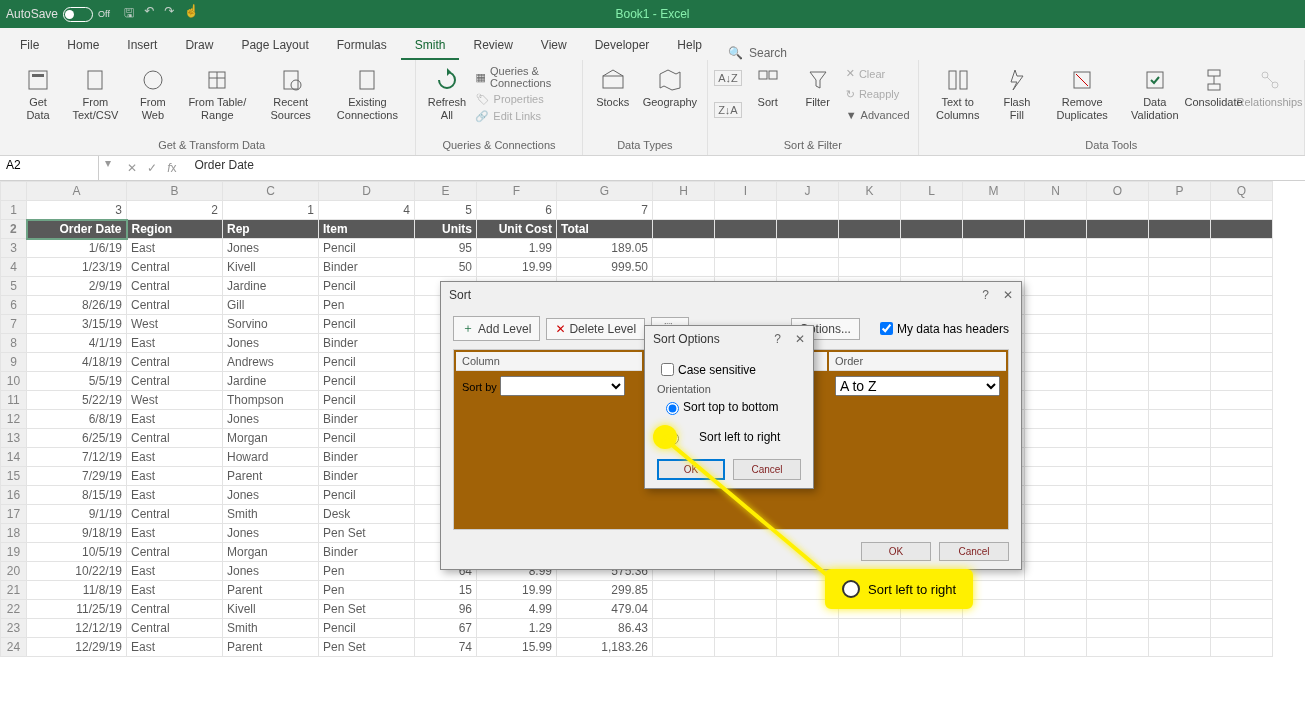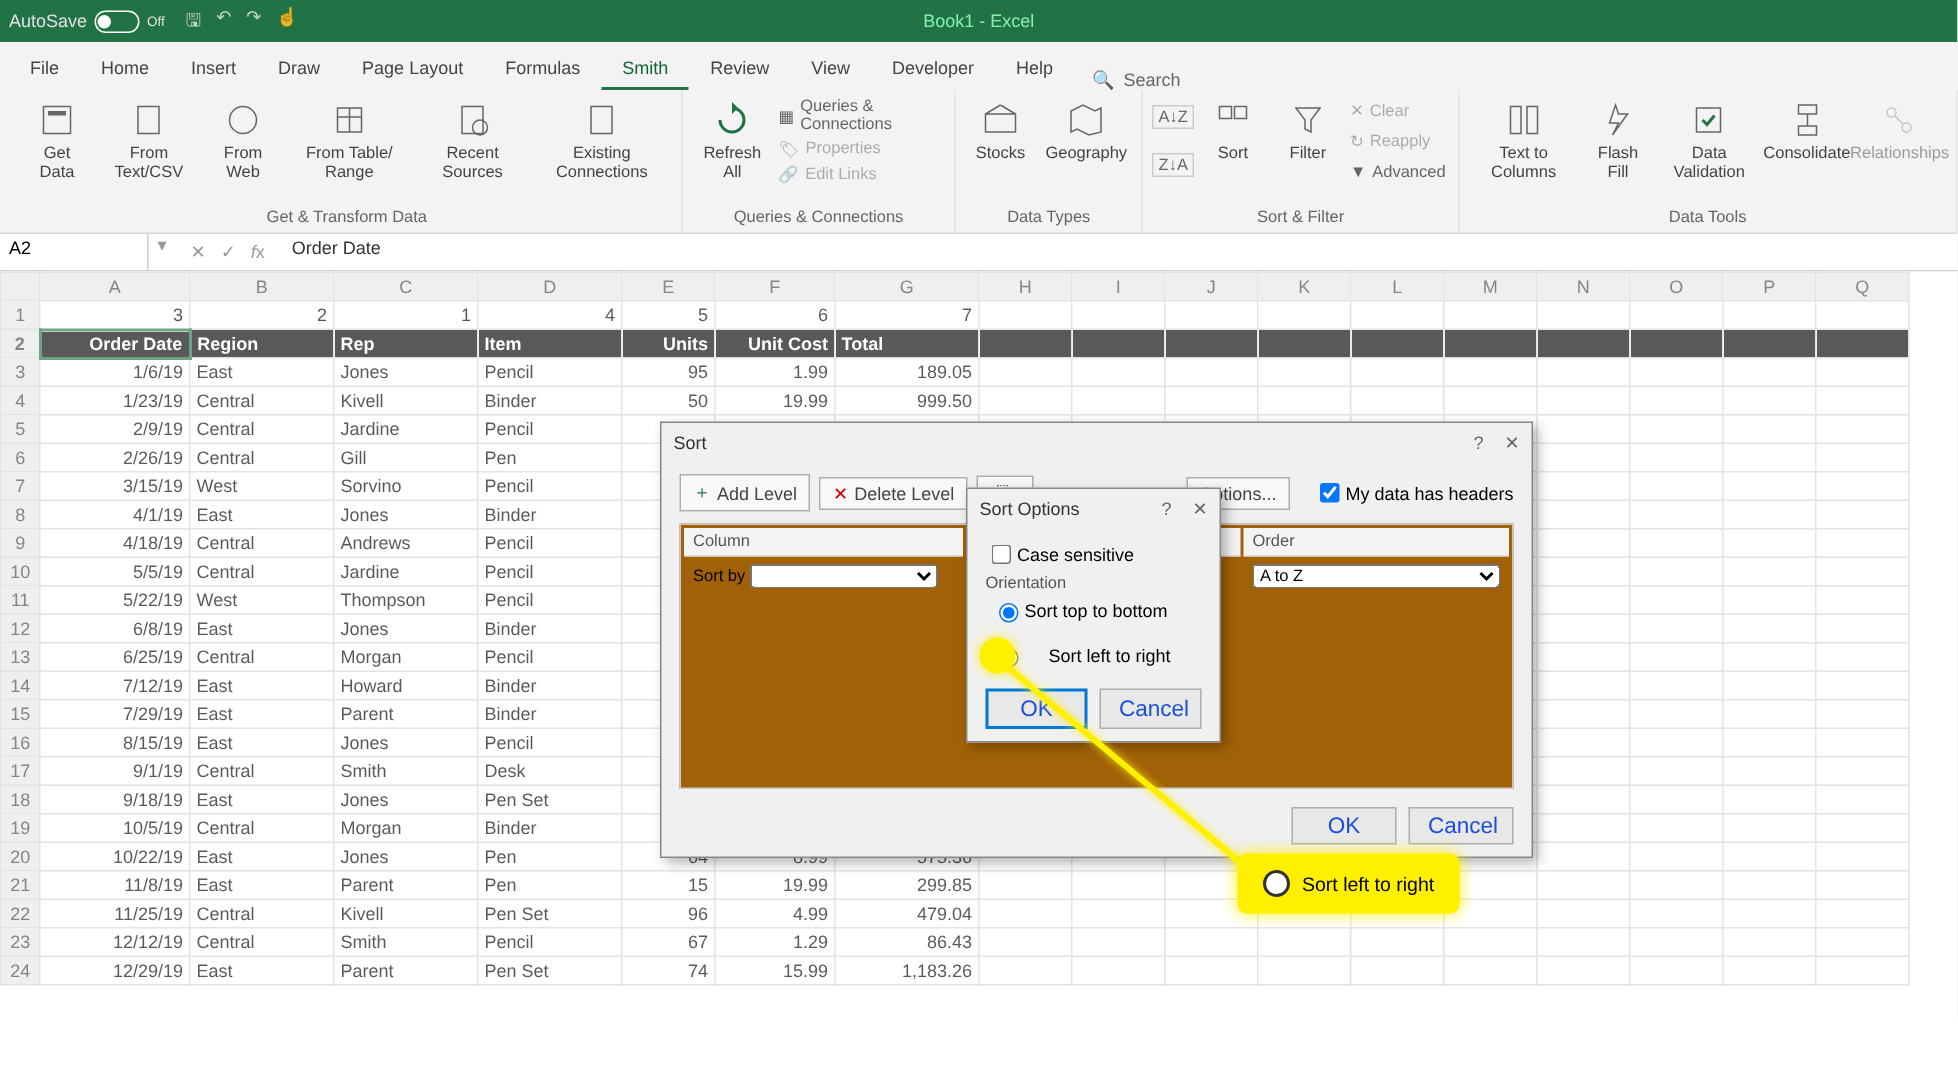--- a/index.html
+++ b/index.html
@@ -33,28 +33,28 @@
 .grid .rh{background:#e6e6e6;text-align:center;color:#444;width:26px}
 .grid td{text-align:left}
 .grid td.r{text-align:right}
 .hdr td{background:#000;color:#fff;font-weight:bold}
 .sel-cell{border:2px solid #217346!important}
 .overlay{position:absolute;top:0;left:0;right:0;bottom:0;background:rgba(255,255,255,0.35);pointer-events:none}
 .dialog{position:absolute;background:#f0f0f0;border:1px solid #888;box-shadow:3px 3px 8px rgba(0,0,0,.3);font-size:12px;pointer-events:auto}
 .dlg-title{display:flex;justify-content:space-between;align-items:center;padding:6px 8px;color:#333}
 .dlg-title .ctrls{display:flex;gap:14px;color:#666}
 .dlg-body{padding:8px 12px}
-.btn{background:#e8e8e8;border:1px solid #adadad;padding:3px 12px;font-size:15px;color:#1d4ed8;cursor:pointer}
+.btn{background:#e8e8e8;border:1px solid #adadad;padding:3px 12px;font-size:10px;color:#7f1d1d;cursor:pointer}
 .btn.primary{border:2px solid #0078d4}
 .link-btn{color:#444;display:flex;align-items:center;gap:4px;padding:3px 8px;border:1px solid #adadad;background:#f8f8f8}
 .sort-toolbar{display:flex;gap:6px;align-items:center;margin-bottom:8px}
 .sort-table{width:100%;border:1px solid #ccc;background:#a16207;height:160px}
 .sort-table th{background:#f4f4f4;text-align:left;padding:3px 6px;font-weight:normal;font-size:11px;color:#555;border-bottom:1px solid #ddd}
 .sort-table td{padding:3px 6px;font-size:11px}
-select.tiny{width:125px;font-size:11px}
+select.tiny{width:125px;font-size:14px}
 input[type=checkbox],input[type=radio]{margin-right:4px;vertical-align:middle}
 .callout{position:absolute;background:#fff000;border:3px solid #fff000;border-radius:6px;padding:8px 14px;display:flex;align-items:center;gap:8px;font-size:13px;box-shadow:0 0 10px rgba(255,240,0,.9)}
 .callout .radio{width:14px;height:14px;border:2px solid #333;border-radius:50%;background:#fff}
 .arrow-line{position:absolute;background:#fff000;transform-origin:top left;height:4px;box-shadow:0 0 6px rgba(255,240,0,.9)}
 .yellow-dot{position:absolute;width:24px;height:24px;border-radius:50%;background:#fff000;box-shadow:0 0 8px rgba(255,240,0,.9)}
 .chk{display:flex;align-items:center}
 fieldset{border:none;padding:0;margin:4px}
 .grp-label-txt{color:#555;font-size:11px;margin:4px 0 3px 0}
 svg{display:block}
 </style>
@@ -238,20 +238,29 @@
           </div>
           <span>Text to Columns</span>
         </div>
       <div class="gbtn">
           <div class="ico">
             <svg width="24" height="24">
               <path d="M10 2 L6 14 L12 14 L8 22 L18 8 L12 8 Z" fill="none" stroke="#666"></path>
             </svg>
           </div>
           <span>Flash Fill</span>
+        </div>
+      <div class="gbtn">
+          <div class="ico">
+            <svg width="24" height="24">
+              <rect x="4" y="4" width="16" height="16" fill="none" stroke="#666"></rect>
+              <line x1="6" y1="6" x2="18" y2="18" stroke="#c00"></line>
+            </svg>
+          </div>
+          <span>Remove Duplicates</span>
         </div>
       <div class="gbtn">
           <div class="ico">
             <svg width="24" height="24">
               <rect x="4" y="4" width="16" height="16" fill="none" stroke="#666"></rect>
               <path d="M8 12 L11 15 L16 9" fill="none" stroke="#217346" stroke-width="2"></path>
             </svg>
           </div>
           <span>Data Validation</span>
         </div>
@@ -409,21 +418,21 @@
           <td class="r"></td>
           <td class="r"></td>
           <td class="r"></td>
           <td class="r"></td>
           <td class="r"></td>
           <td class="r"></td>
           <td class="r"></td>
         </tr>
         <tr>
           <td class="rh">6</td>
-          <td class="r">2/26/19</td>
+          <td class="r">8/26/19</td>
           <td class="">Central</td>
           <td class="">Gill</td>
           <td class="">Pen</td>
           <td class="r"></td>
           <td class="r"></td>
           <td class="r"></td>
           <td class="r"></td>
           <td class="r"></td>
           <td class="r"></td>
           <td class="r"></td>

